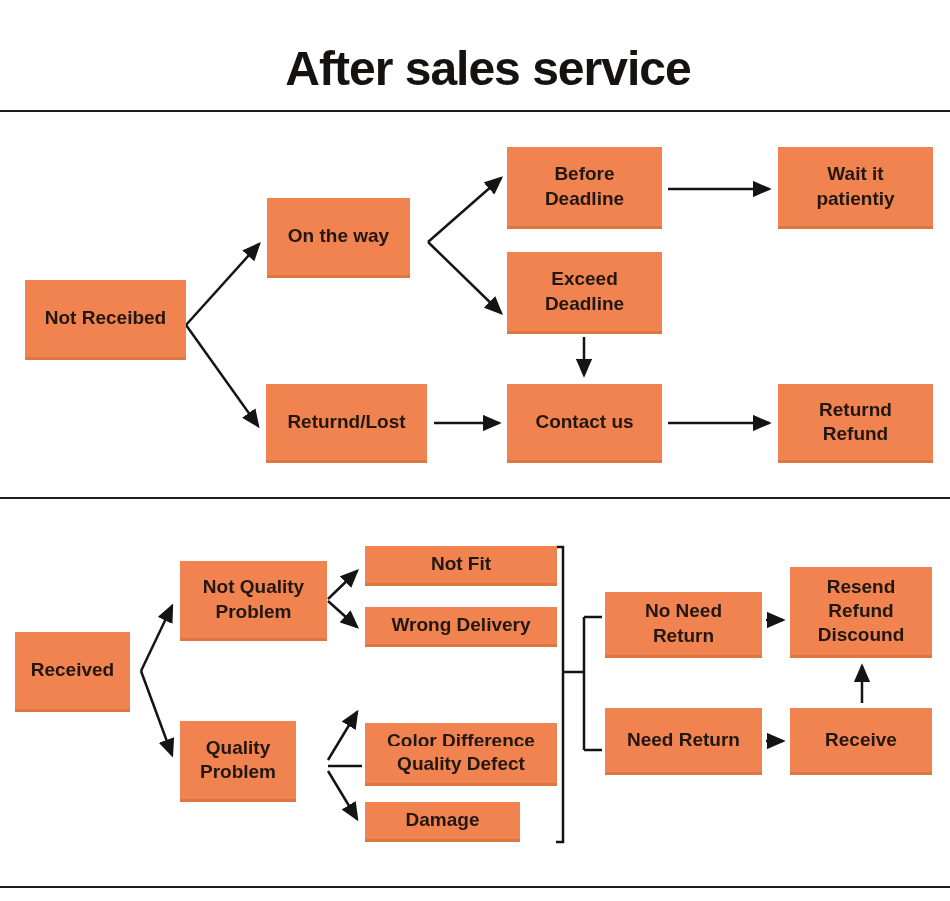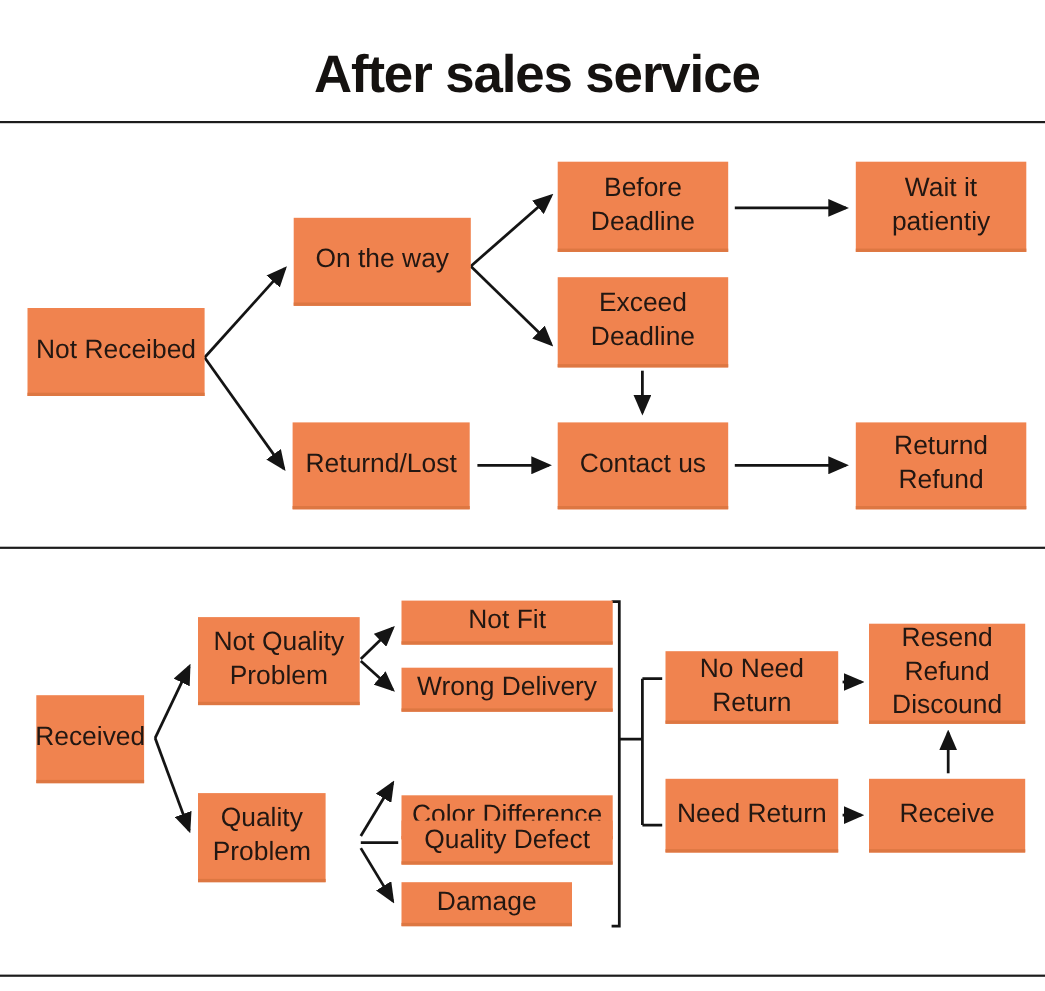--- a/index.html
+++ b/index.html
@@ -21,21 +21,21 @@
     border-top:2.4px solid #1c1c1c;
   }
   .connectors{position:absolute;left:0;top:0;}
   .node{
     position:absolute;
     background:#F0834F;
     border-bottom:3px solid #DD7742;
     box-sizing:border-box;
     display:flex;align-items:center;justify-content:center;
     text-align:center;
-    font-size:24px;font-weight:normal;line-height:1.28;
+    font-size:19px;font-weight:bold;line-height:1.28;
     color:#221712;
     white-space:pre-line;
     padding:2px 4px;
   }
 </style>
 </head>
 <body>
 
 <div class="canvas">
 
@@ -72,33 +72,33 @@
 
       <path d="M556,547 H563 V842 H556"></path>
       <path d="M563,672 H584 M584,617 V750 M584,617 H602 M584,750 H602"></path>
       <line x1="766" y1="620" x2="783" y2="620" marker-end="url(#ah)"></line>
       <line x1="766" y1="741" x2="783" y2="741" marker-end="url(#ah)"></line>
       <line x1="862" y1="703" x2="862" y2="666" marker-end="url(#ah)"></line>
     </g>
   </svg>
 
   <div class="node" style="left:25px;top:280px;width:161px;height:80px">Not Receibed</div>
-  <div class="node" style="left:267px;top:198px;width:161px;height:80px">On the way</div>
+  <div class="node" style="left:267px;top:198px;width:143px;height:80px">On the way</div>
   <div class="node" style="left:507px;top:147px;width:155px;height:82px">Before
 Deadline</div>
   <div class="node" style="left:778px;top:147px;width:155px;height:82px">Wait it
 patientiy</div>
   <div class="node" style="left:507px;top:252px;width:155px;height:82px">Exceed
 Deadline</div>
   <div class="node" style="left:266px;top:384px;width:161px;height:79px">Returnd/Lost</div>
   <div class="node" style="left:507px;top:384px;width:155px;height:79px">Contact us</div>
   <div class="node" style="left:778px;top:384px;width:155px;height:79px">Returnd
 Refund</div>
 
-  <div class="node" style="left:33px;top:632px;width:98px;height:80px">Received</div>
+  <div class="node" style="left:15px;top:632px;width:115px;height:80px">Received</div>
   <div class="node" style="left:180px;top:561px;width:147px;height:80px">Not Quality
 Problem</div>
   <div class="node" style="left:180px;top:721px;width:116px;height:81px">Quality
 Problem</div>
   <div class="node" style="left:365px;top:546px;width:192px;height:40px">Not Fit</div>
   <div class="node" style="left:365px;top:607px;width:192px;height:40px">Wrong Delivery</div>
   <div class="node" style="left:365px;top:723px;width:192px;height:40px">Color Difference</div>
   <div class="node" style="left:365px;top:746px;width:192px;height:40px">Quality Defect</div>
   <div class="node" style="left:365px;top:802px;width:155px;height:40px">Damage</div>
   <div class="node" style="left:605px;top:592px;width:157px;height:66px">No Need

